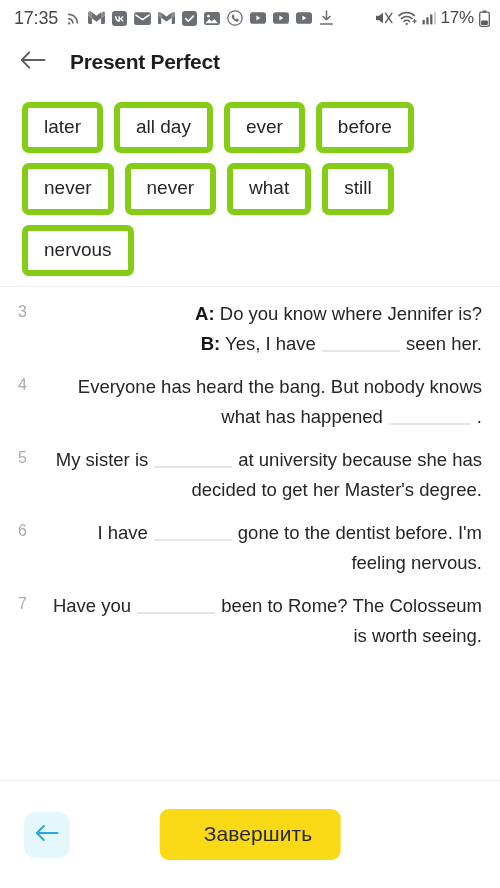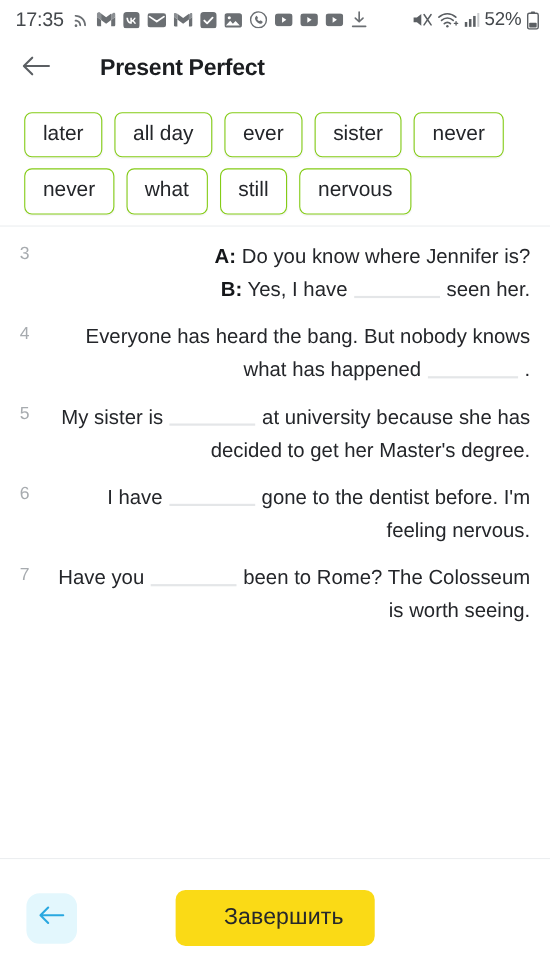--- a/index.html
+++ b/index.html
@@ -59,21 +59,20 @@
   }
 
   
   .app-bar {
     flex: 0 0 52px;
     height: 52px;
     display: flex;
     align-items: center;
     padding: 0 16px;
     background: #ffffff;
-    gap: 21px;
   }
   .back-arrow-top {
     width: 34px;
     height: 34px;
     display: flex;
     align-items: center;
     justify-content: center;
     margin-right: 20px;
     flex: 0 0 34px;
   }
@@ -87,21 +86,21 @@
   
   .chip-area {
     padding: 14px 22px 10px 22px;
     display: flex;
     flex-wrap: wrap;
     gap: 10px 11px;
     background: #ffffff;
   }
   .chip {
     background: #ffffff;
-    border: 1px solid #84cc16;
+    border: 6px solid #84cc16;
     border-radius: 7px;
     padding: 8px 16px 9px 16px;
     font-size: 19px;
     color: #24262a;
     line-height: 1.18;
     box-shadow: 0 1px 1px rgba(0,0,0,0.045);
     white-space: nowrap;
     cursor: pointer;
     user-select: none;
   }
@@ -307,21 +306,21 @@
           </svg>
       </span>
       <span class="sicon">
         <svg width="14" height="14" viewBox="0 0 14 14">
             <rect x="0.5" y="9" width="2.3" height="4.4" fill="#5b5f63"></rect>
             <rect x="4.3" y="6.3" width="2.3" height="7.1" fill="#5b5f63"></rect>
             <rect x="8.1" y="3.5" width="2.3" height="9.9" fill="#5b5f63"></rect>
             <rect x="11.9" y="0.8" width="2" height="12.6" fill="#c9cbcd"></rect>
           </svg>
       </span>
-      <span class="battery-pct">52%</span>
+      <span class="battery-pct">17%</span>
       <span class="sicon">
         <svg width="11" height="17" viewBox="0 0 11 17">
             <rect x="3.6" y="0.4" width="3.8" height="1.8" rx="0.7" fill="#5b5f63"></rect>
             <rect x="0.7" y="2.1" width="9.6" height="14.2" rx="1.6" fill="none" stroke="#5b5f63" stroke-width="1.3"></rect>
             <rect x="2.1" y="10.6" width="6.8" height="4.4" rx="0.8" fill="#5b5f63"></rect>
           </svg>
       </span>
     </div>
   </div>
 
@@ -333,21 +332,21 @@
           </svg>
       </span>
     </div>
     <div class="app-title">Present Perfect</div>
   </div>
 
   <div class="chip-area">
     <div class="chip">later</div>
     <div class="chip">all day</div>
     <div class="chip">ever</div>
-    <div class="chip">sister</div>
+    <div class="chip">before</div>
     <div class="chip">never</div>
     <div class="chip">never</div>
     <div class="chip">what</div>
     <div class="chip">still</div>
     <div class="chip">nervous</div>
   </div>
 
   <div class="divider"></div>
 
   <div class="exercise-list">

